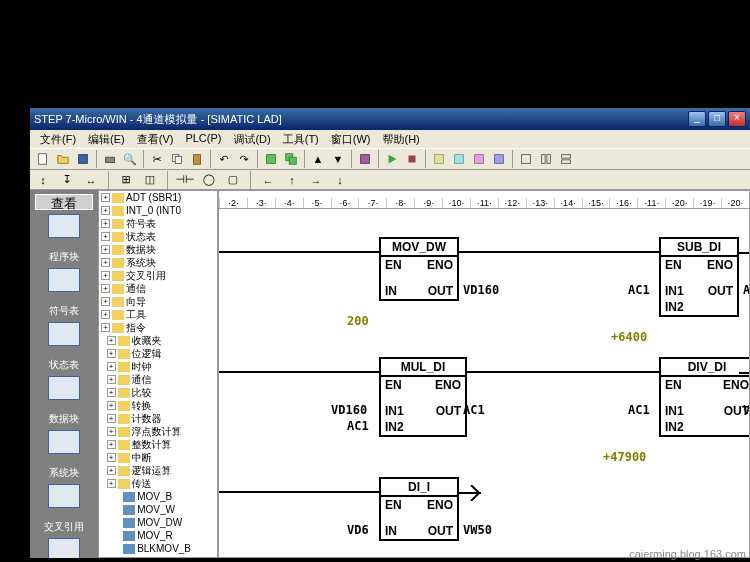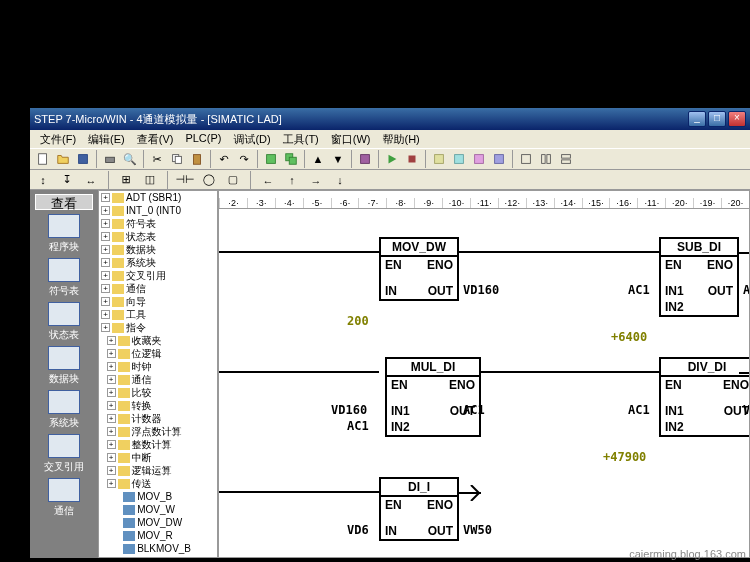--- a/index.html
+++ b/index.html
@@ -13,21 +13,21 @@
 .menubar { height: 18px; background: #ece9d8; display: flex; font-size: 11px; padding-left: 4px; }
 .menubar span { padding: 2px 6px; }
 .toolbar { height: 22px; background: #ece9d8; border-top: 1px solid #fff; border-bottom: 1px solid #999; display: flex; align-items: center; padding: 0 4px; gap: 2px; }
 .tbtn { width: 18px; height: 18px; border: 1px solid transparent; display: flex; align-items: center; justify-content: center; font-size: 11px; }
 .tbtn svg { width: 14px; height: 14px; }
 .sep { width: 1px; height: 18px; background: #999; margin: 0 2px; }
 .tb2 { height: 20px; background: #ece9d8; border-bottom: 1px solid #999; display: flex; align-items: center; padding: 0 4px; gap: 6px; }
 .mainarea { flex: 1; display: flex; overflow: hidden; }
 .navbar { width: 68px; background: #808080; display: flex; flex-direction: column; align-items: center; padding-top: 4px; gap: 4px; }
 .navhdr { width: 58px; height: 16px; background: #d0d0d0; border: 1px solid #fff; font-size: 13px; text-align: center; }
-.navbtn { width: 50px; display: flex; flex-direction: column; align-items: center; gap: 2px; }
+.navbtn { width: 50px; display: flex; flex-direction: column; align-items: center; gap: 12px; }
 .navicon { width: 32px; height: 24px; background: #e0e8f0; border: 1px solid #4060a0; }
 .navlbl { font-size: 10px; color: #fff; }
 .treepanel { width: 120px; background: #fff; border: 1px solid #999; overflow: hidden; font-size: 10px; }
 .treeline { display: flex; align-items: center; padding: 0 2px; white-space: nowrap; height: 13px; }
 .treeline .box { width: 9px; height: 9px; border: 1px solid #999; font-size: 8px; line-height: 7px; text-align: center; margin-right: 2px; }
 .treeline .ficon { width: 12px; height: 10px; margin-right: 2px; }
 .fi-y { background: #f0d060; }
 .fi-b { background: #6090c0; }
 .canvas { flex: 1; background: #fff; position: relative; border: 1px solid #999; overflow: hidden; }
 .ruler { height: 18px; background: #fff; border-bottom: 1px solid #999; font-size: 9px; display: flex; align-items: flex-end; }
@@ -368,21 +368,21 @@
       </div>
       <div class="bio" style="left:409px;top:92px">AC1</div>
       <div class="bio olive" style="left:392px;top:108px">+6400</div>
       <div class="bio" style="left:524px;top:92px">AC1</div>
       <div class="cont" style="left:520px;top:54px"><svg width="22" height="16">
             <line x1="0" y1="8" x2="22" y2="8" stroke="#000" stroke-width="2"></line>
             <line x1="12" y1="0" x2="20" y2="8" stroke="#000" stroke-width="2"></line>
             <line x1="12" y1="16" x2="20" y2="8" stroke="#000" stroke-width="2"></line>
           </svg></div>
 
-      <div class="blk" style="left:166px;top:166px;width:96px">
+      <div class="blk" style="left:160px;top:166px;width:88px">
         <div class="title">MUL_DI</div>
         <div class="row">
             <span>EN</span>
             <span>ENO</span>
           </div>
         <div class="row" style="height:10px"></div>
         <div class="row">
             <span>IN1</span>
             <span>OUT</span>
           </div>

